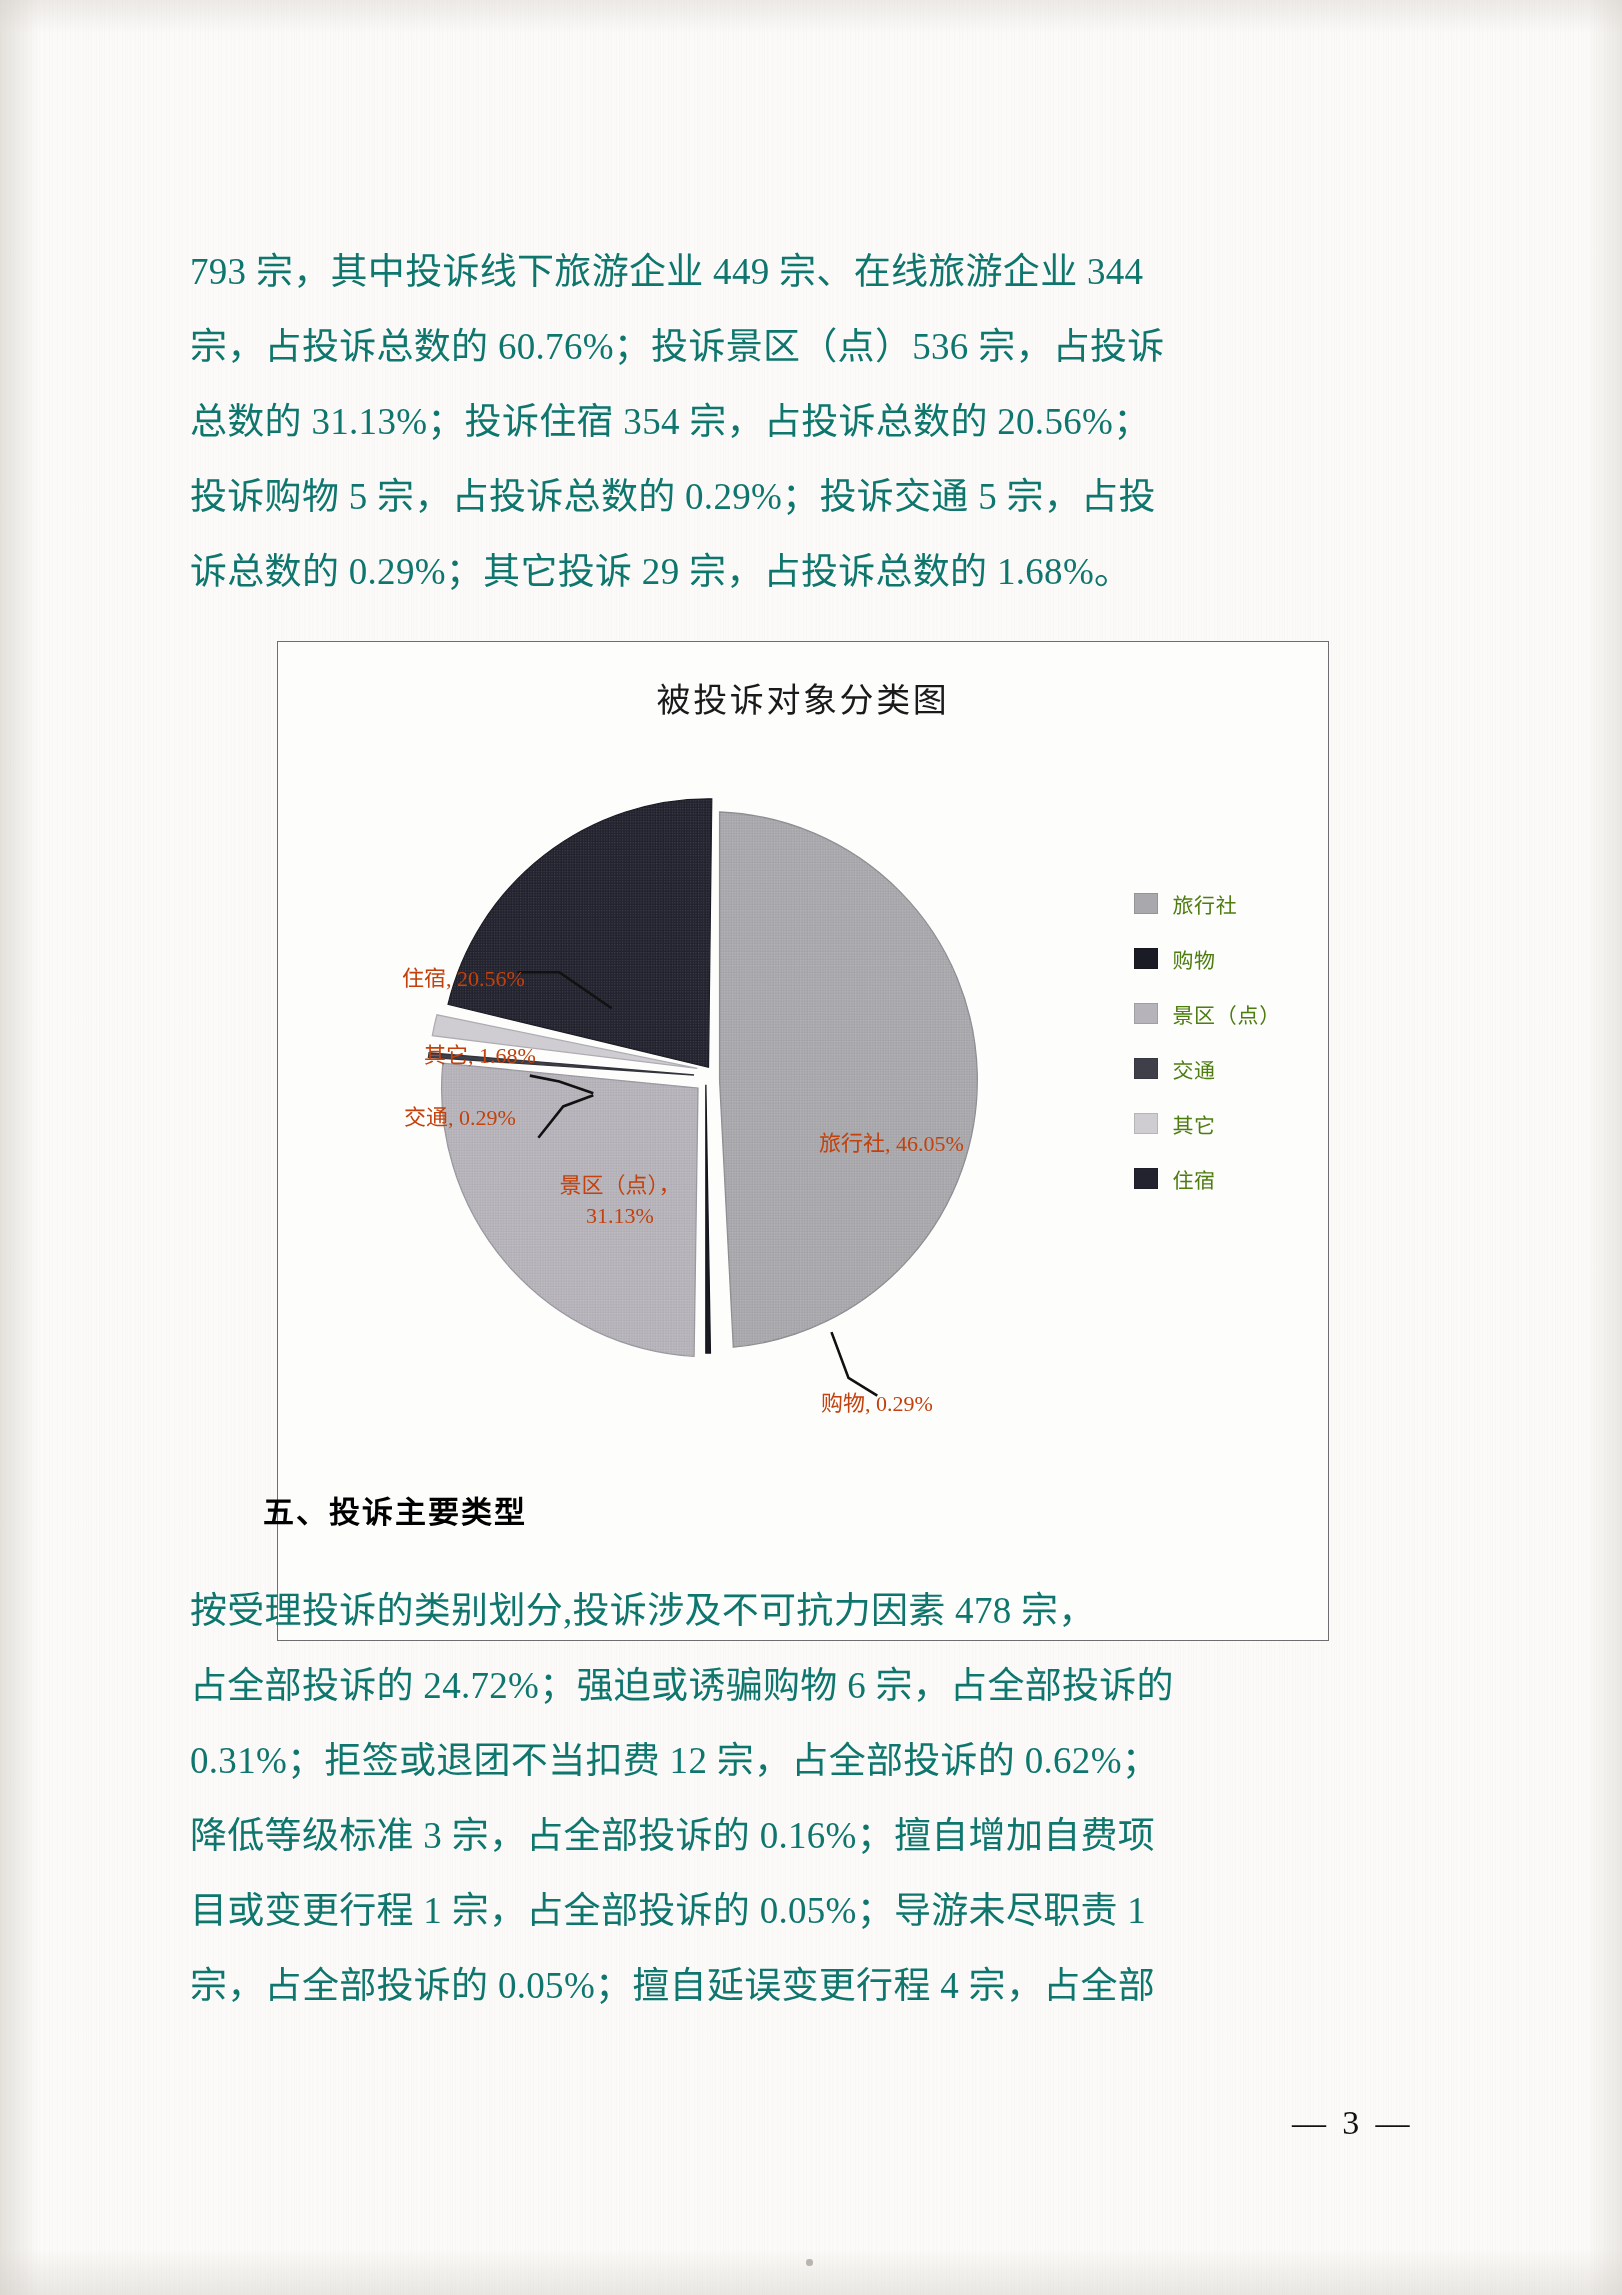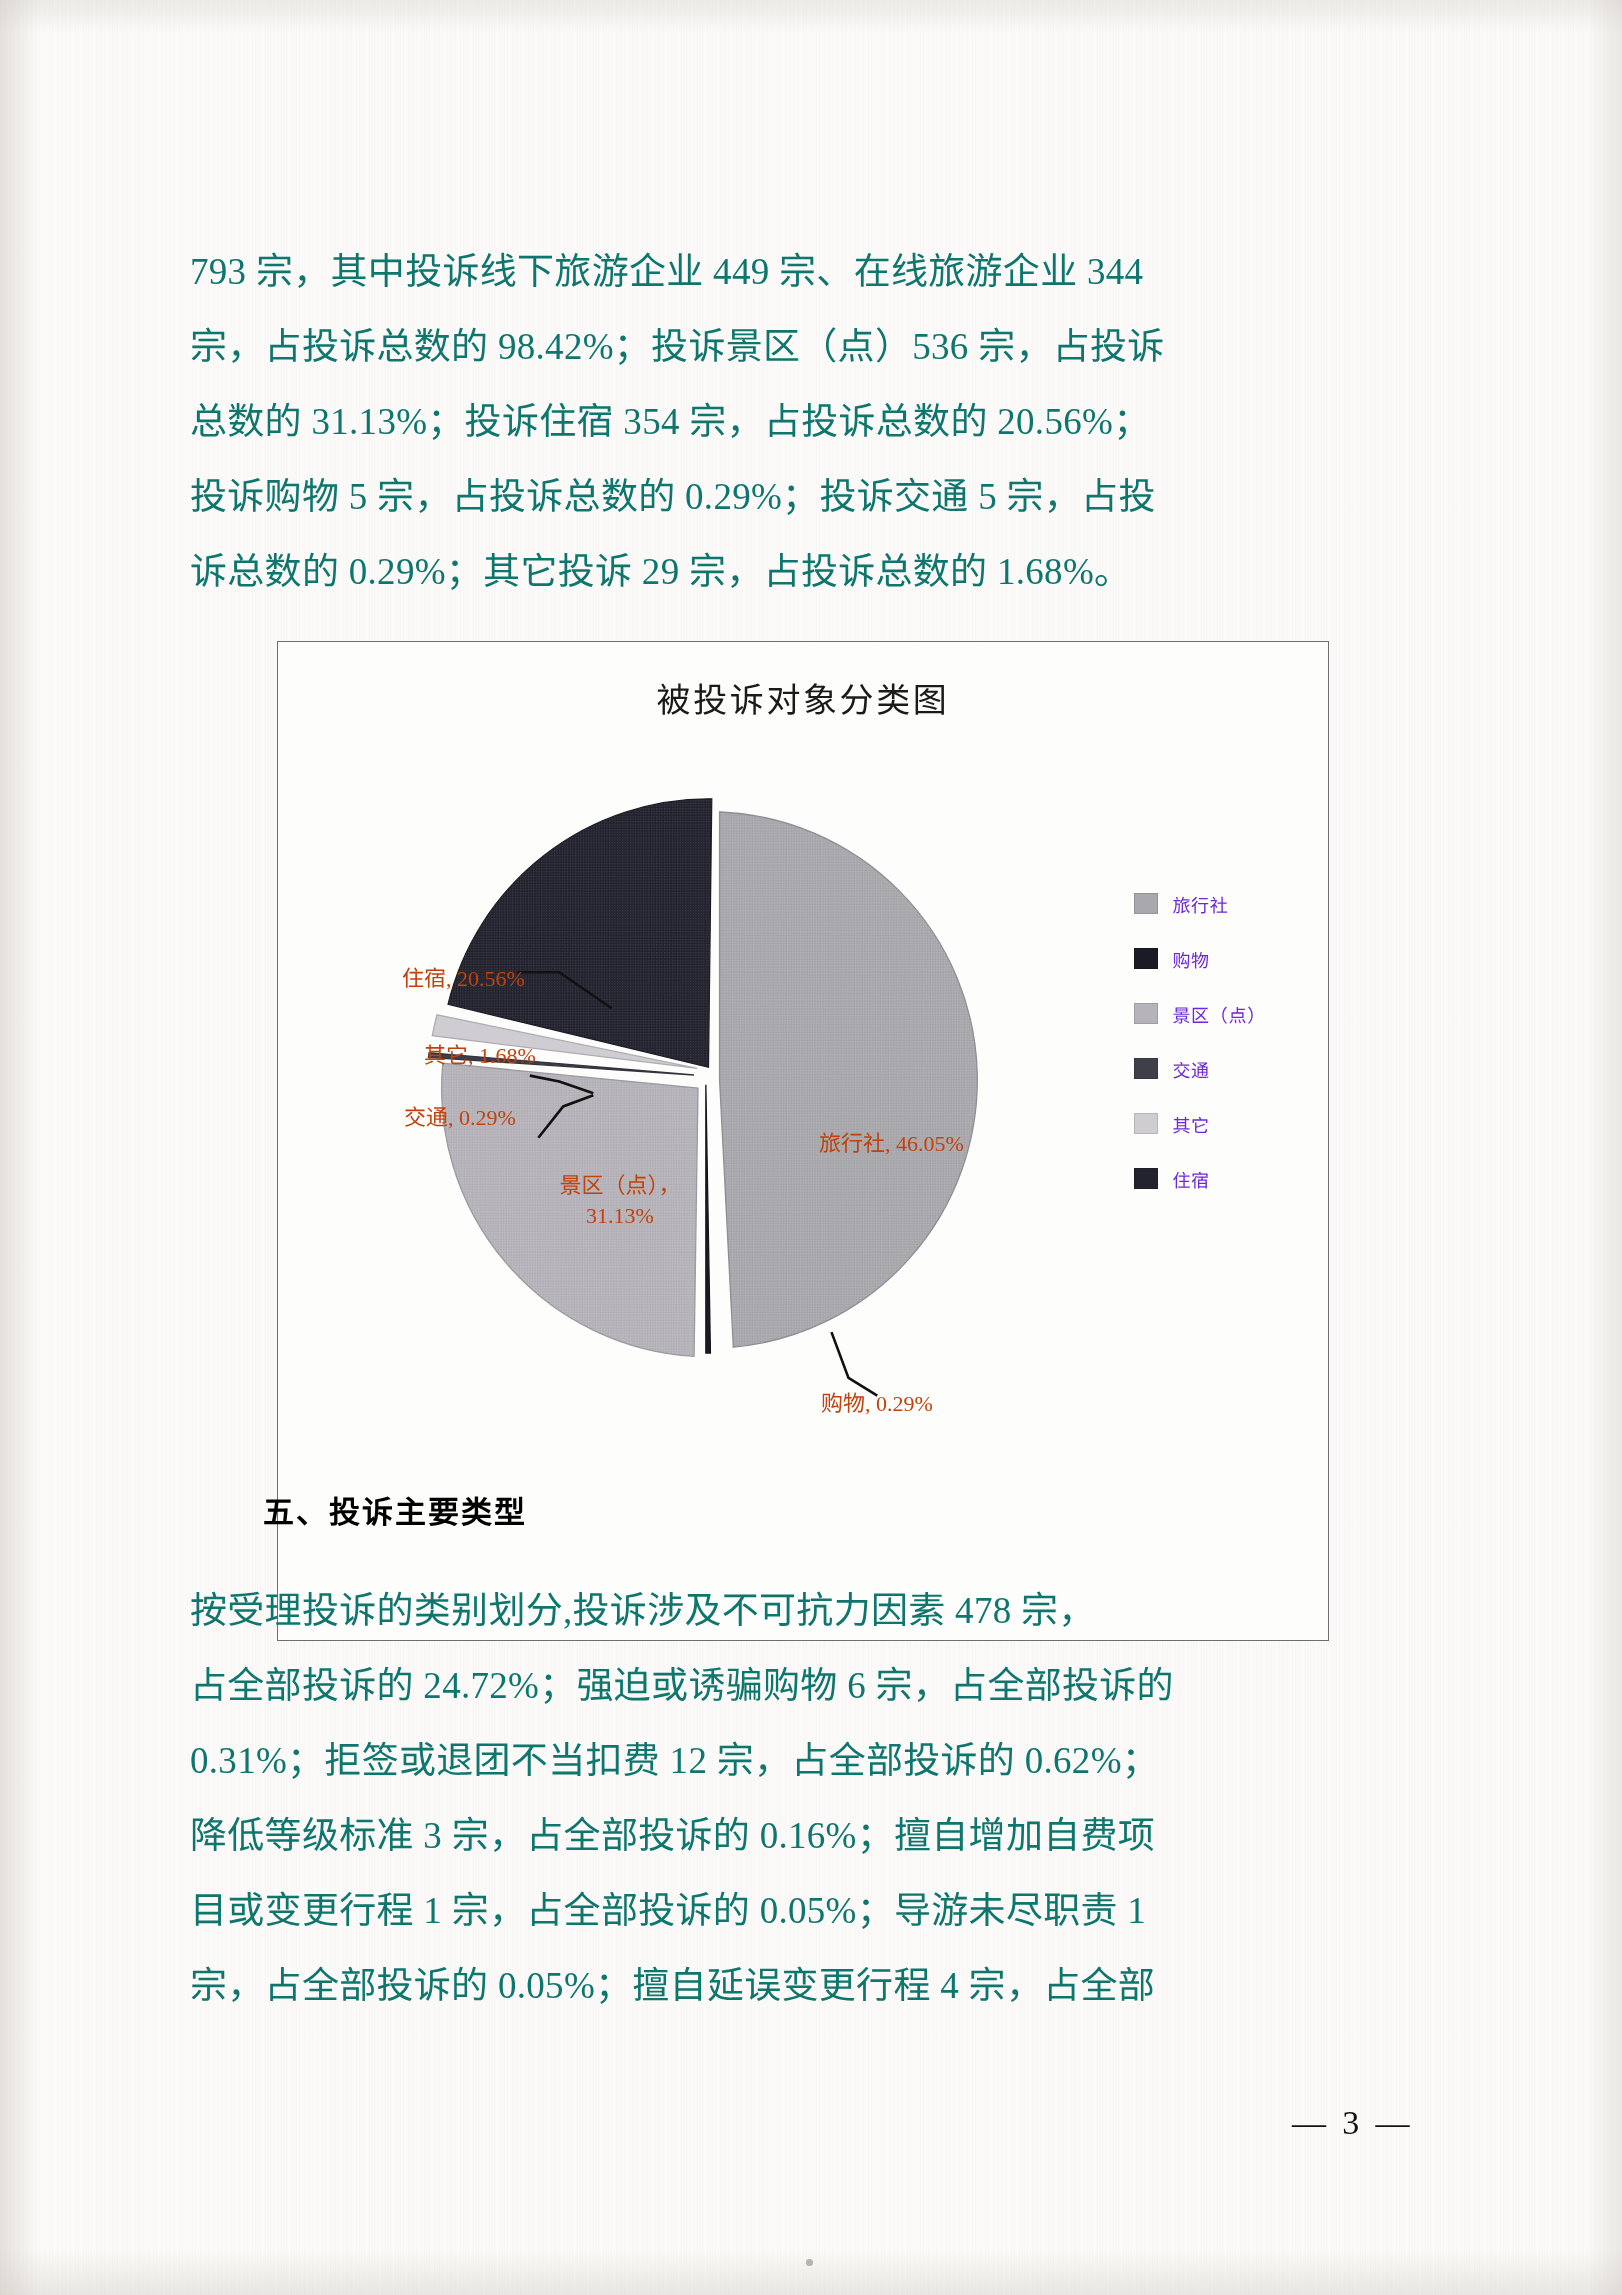--- a/index.html
+++ b/index.html
@@ -135,22 +135,22 @@
     height: 55px;
   }
   .legend-swatch {
     width: 22px;
     height: 19.6px;
     margin-right: 14.4px;
     flex: 0 0 auto;
     border: 0.7px solid rgba(0,0,0,0.12);
   }
   .legend-label {
-    font-size: 18px;
-    color: #6d28d9;
+    font-size: 21px;
+    color: #4d7c0f;
     letter-spacing: 0.7px;
     white-space: pre;
     font-family: Liberation Serif, serif;
   }
 
   
   .section-heading {
     position: absolute;
     left: 73px;
     top: 1487px;
@@ -200,21 +200,21 @@
 <div class="page">
   <div class="paper-grain"></div>
 
   <div class="content">
 
     <div class="para-top body-text">
       <div class="jline">
         <span>793 宗，其中投诉线下旅游企业 449 宗、在线旅游企业 344</span>
       </div>
       <div class="jline">
-        <span>宗，占投诉总数的 98.42%；投诉景区（点）536 宗，占投诉</span>
+        <span>宗，占投诉总数的 60.76%；投诉景区（点）536 宗，占投诉</span>
       </div>
       <div class="jline">
         <span>总数的 31.13%；投诉住宿 354 宗，占投诉总数的 20.56%；</span>
       </div>
       <div class="jline">
         <span>投诉购物 5 宗，占投诉总数的 0.29%；投诉交通 5 宗，占投</span>
       </div>
       <div class="jline last">
         <span>诉总数的 0.29%；其它投诉 29 宗，占投诉总数的 1.68%。</span>
       </div>

